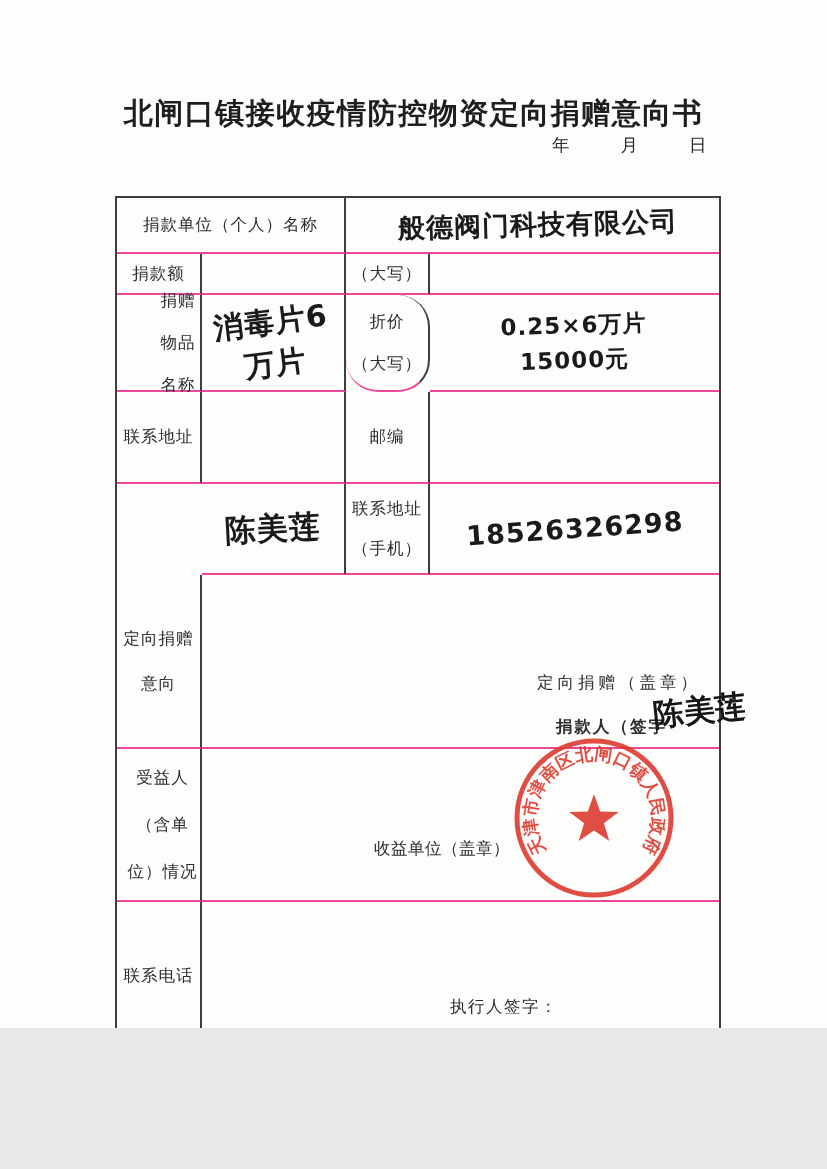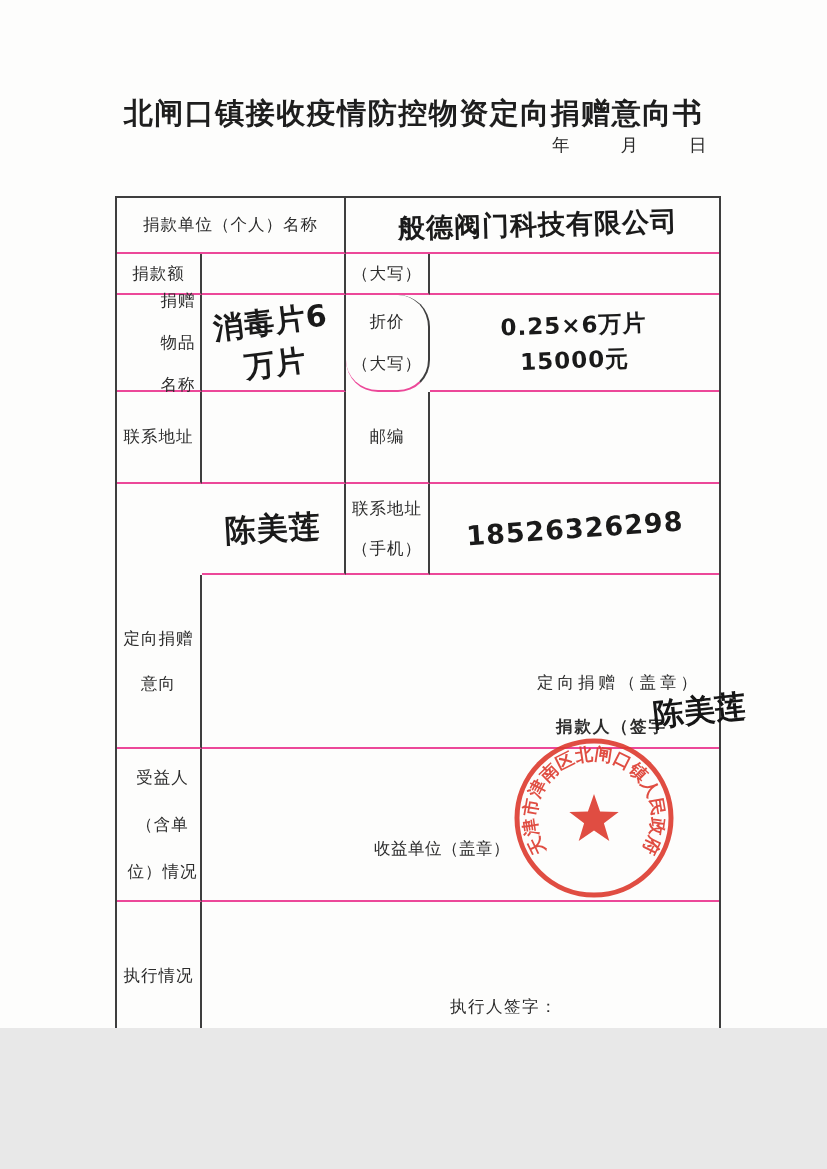--- a/index.html
+++ b/index.html
@@ -166,21 +166,21 @@
       <span>
         <span>受益人</span><br>
         <span>（含单</span><br>
         <span>位）情况</span>
       </span>
     </div>
     <div class="cell nr content-cell" style="grid-column:2/5;grid-row:7;">
       <div class="benef-stamp">收益单位（盖章）</div>
     </div>
 
-    <div class="cell nb" style="grid-column:1;grid-row:8;">执行情况</div>
+    <div class="cell nb" style="grid-column:1;grid-row:8;">联系电话</div>
     <div class="cell nr nb content-cell" style="grid-column:2/5;grid-row:8;margin-top:35px;">
       <div class="exec-sign">执行人签字：</div>
       <div class="exec-date">
         <span>年</span>
         <span>月</span>
         <span>日</span>
       </div>
     </div>
 
   </div>

